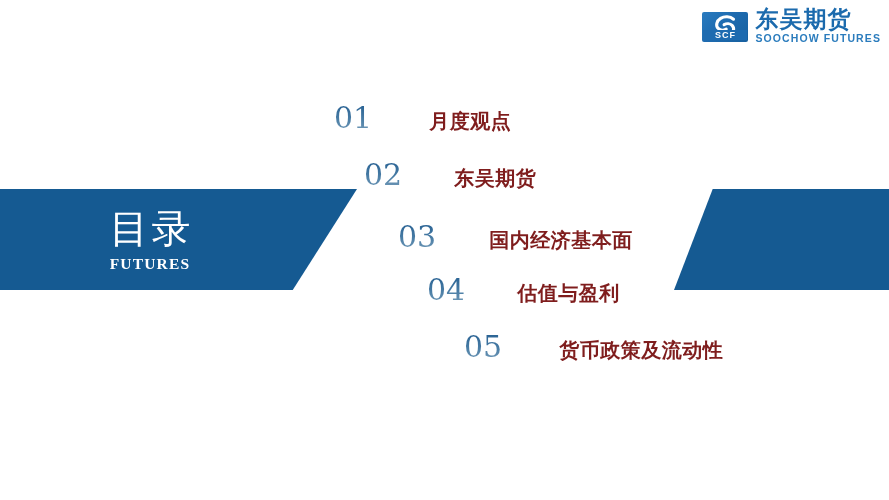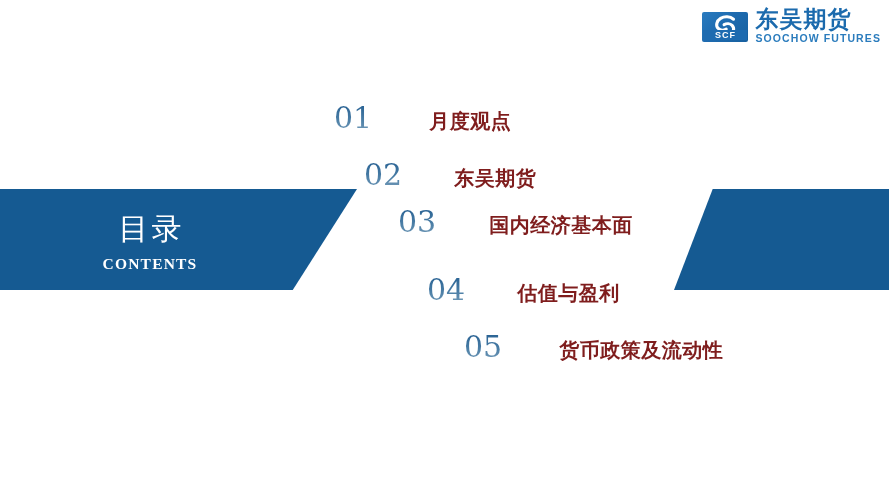--- a/index.html
+++ b/index.html
@@ -116,21 +116,21 @@
     width: 300px;
     height: 101px;
     display: flex;
     flex-direction: column;
     align-items: center;
     justify-content: center;
     pointer-events: none;
   }
   .contents-cn {
     font-family: "DejaVu Serif", "Liberation Serif", serif;
-    font-size: 30px;
+    font-size: 39px;
     color: #ffffff;
     line-height: 46px;
     letter-spacing: 3px;
     margin-left: 3px;
   }
   .contents-en {
     font-family: "Liberation Serif", "DejaVu Serif", serif;
     font-weight: bold;
     font-size: 15.5px;
     color: #ffffff;
@@ -171,21 +171,21 @@
     line-height: 26px;
     letter-spacing: 0.5px;
   }
 
   .item-0 { left: 334px; top: 101px; }
   .item-0 .toc-label { margin-left: 57px; }
 
   .item-1 { left: 364px; top: 158px; }
   .item-1 .toc-label { margin-left: 52px; }
 
-  .item-2 { left: 398px; top: 205px; }
+  .item-2 { left: 398px; top: 220px; }
   .item-2 .toc-label { margin-left: 53px; }
 
   .item-3 { left: 427px; top: 273px; }
   .item-3 .toc-label { margin-left: 52px; }
 
   .item-4 { left: 464px; top: 330px; }
   .item-4 .toc-label { margin-left: 57px; }
 </style>
 </head>
 <body>
@@ -207,21 +207,21 @@
       <div class="logo-cn">东吴期货</div>
       <div class="logo-en">SOOCHOW FUTURES</div>
     </div>
   </div>
 
   <div class="band-left"></div>
   <div class="band-right"></div>
 
   <div class="band-left-inner">
     <div class="contents-cn">目录</div>
-    <div class="contents-en">CONTENTS</div>
+    <div class="contents-en">FUTURES</div>
   </div>
 
   <div class="toc">
 
     <div class="toc-item item-0">
       <span class="toc-num">01</span>
       <span class="toc-label">月度观点</span>
     </div>
 
     <div class="toc-item item-1">

